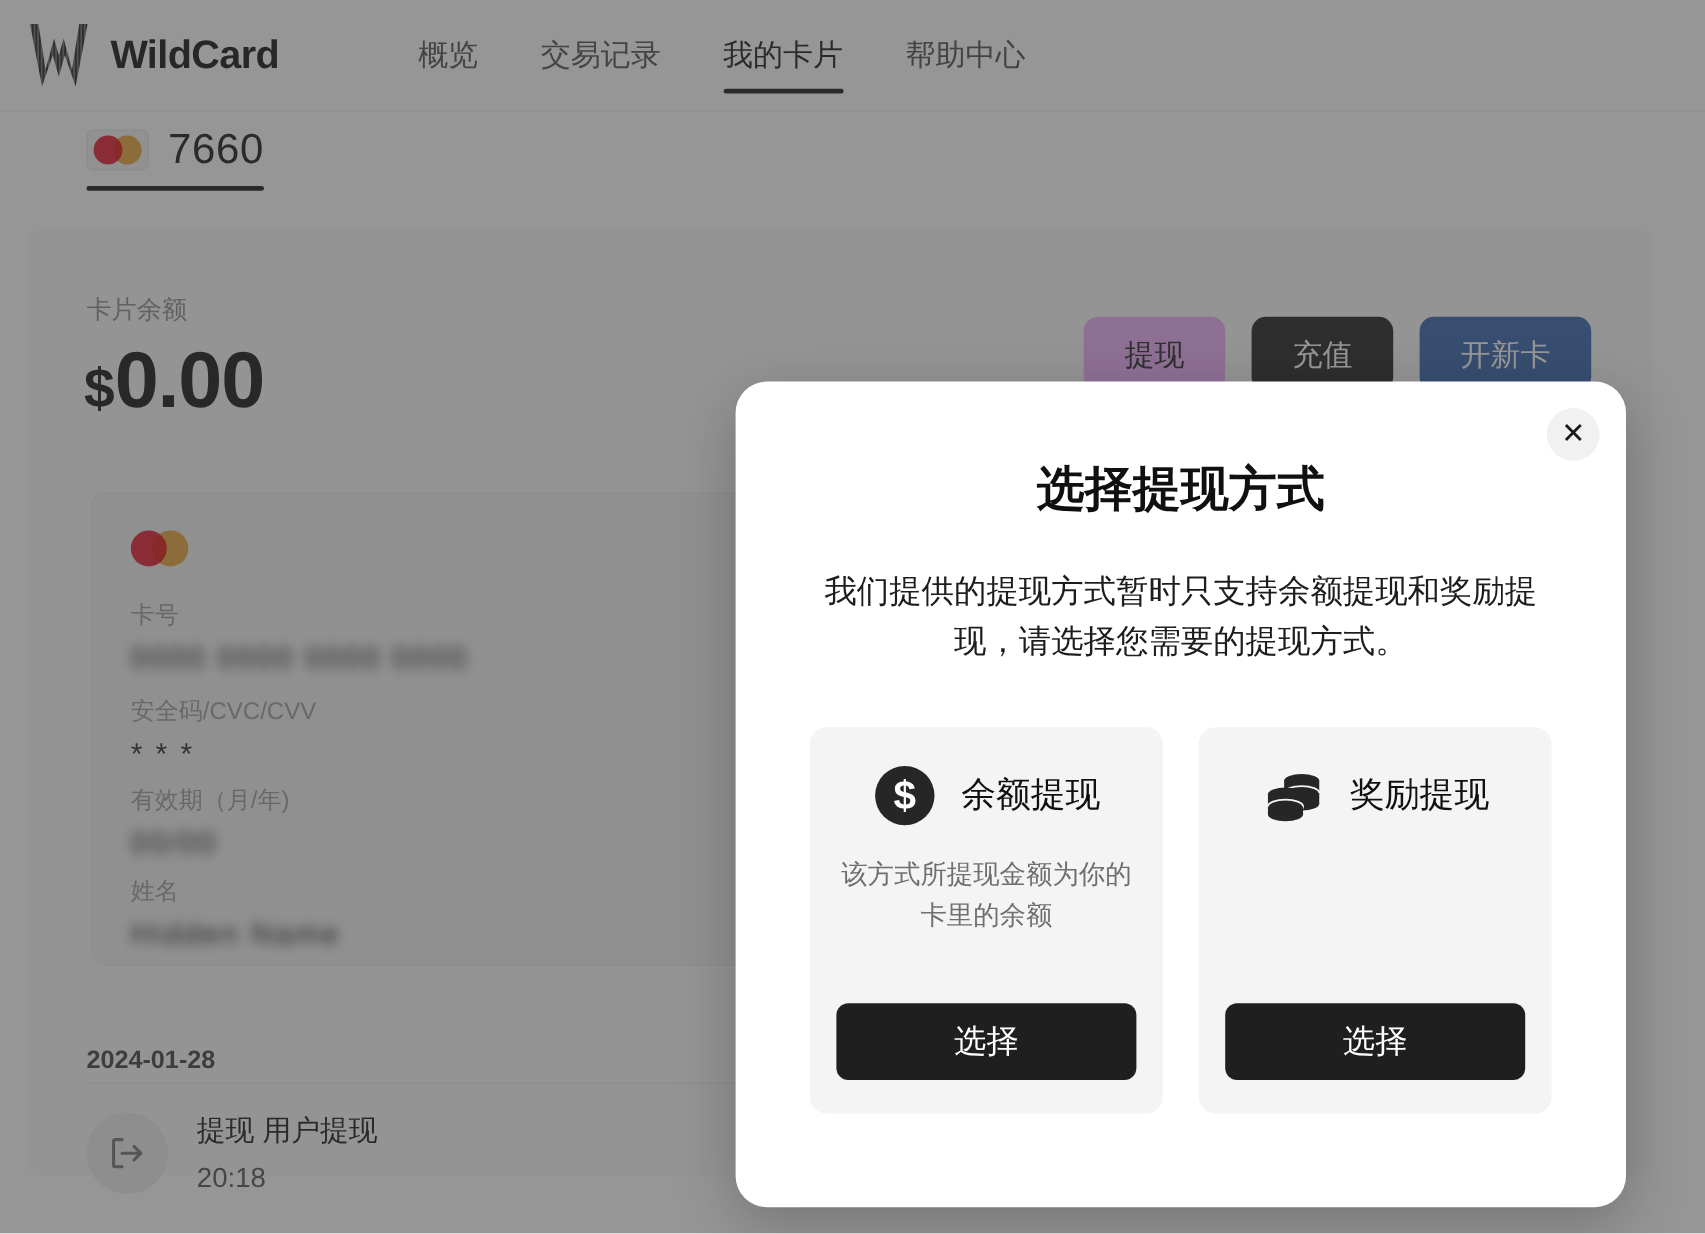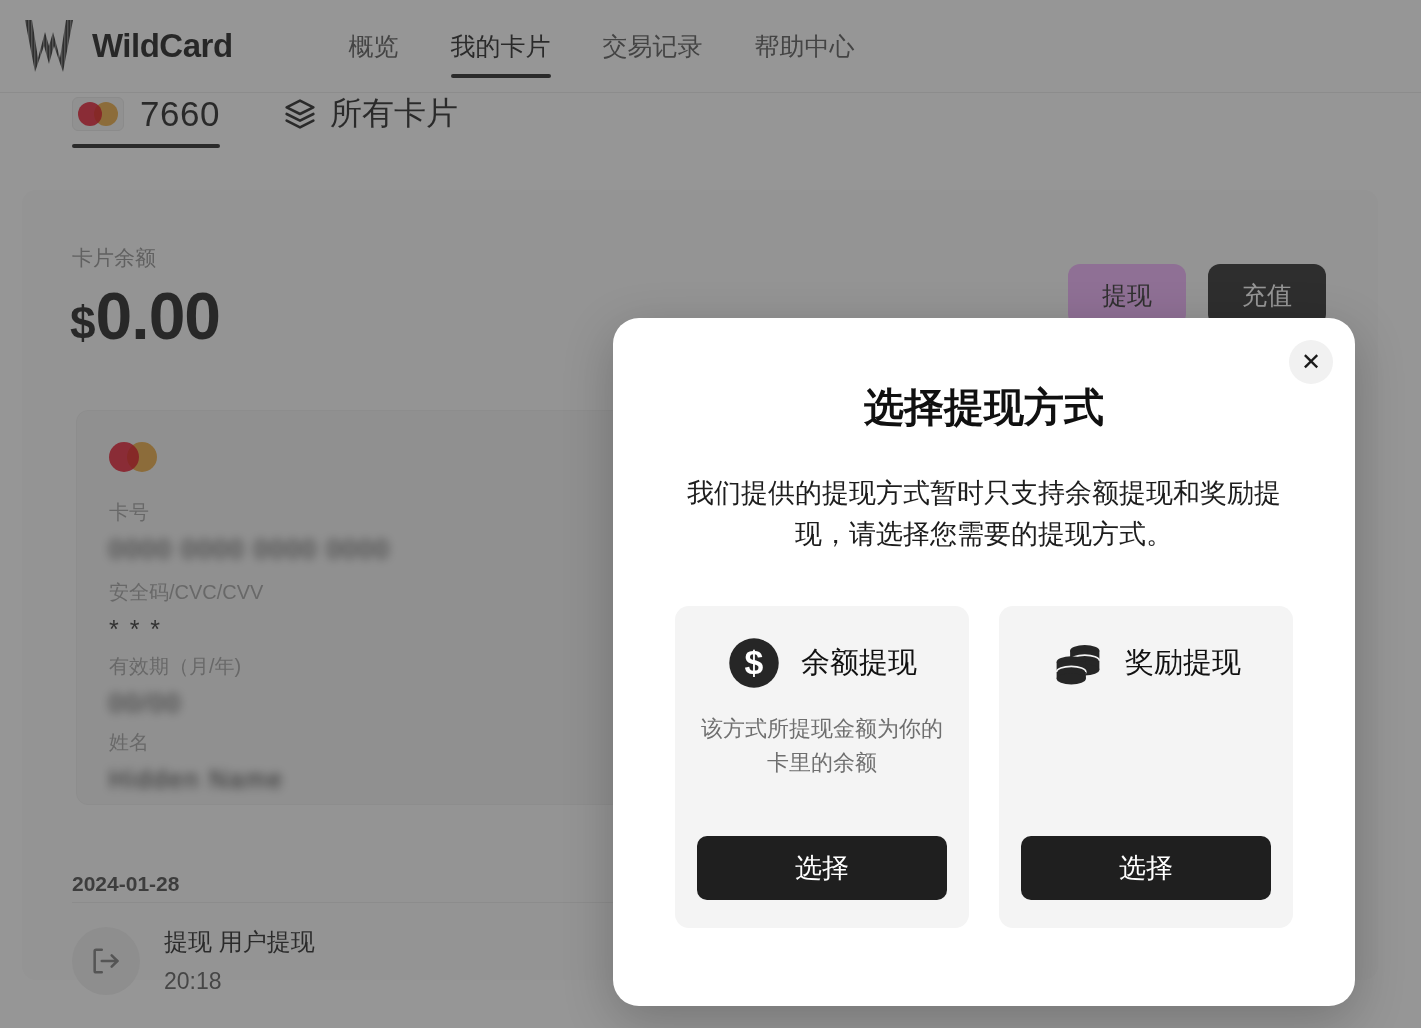--- a/index.html
+++ b/index.html
@@ -28,21 +28,21 @@
     position:relative; padding:0 26px; font-size:25px; color:#4a4a4a;
     line-height:56px; cursor:pointer; white-space:nowrap;
   }
   .nav-item.active { color:#111111; }
   .nav-item.active::after {
     content:""; position:absolute; left:26px; right:26px; bottom:-4px;
     height:4px; background:#111111; border-radius:2px;
   }
 
   
-  .tabstrip { position:absolute; left:0; top:82px; width:1309px; height:78px; display:flex; align-items:center; }
+  .tabstrip { position:absolute; left:0; top:93px; width:1309px; height:78px; display:flex; align-items:center; }
   .card-tab {
     position:relative; display:flex; align-items:center; gap:16px;
     margin-left:72px; padding-bottom:14px; cursor:pointer;
   }
   .mc-badge {
     width:52px; height:34px; border-radius:6px; background:#f3f3f3;
     display:flex; align-items:center; justify-content:center;
     border:1px solid #e6e6e6;
   }
   .mc-circles { position:relative; width:40px; height:24px; }
@@ -158,57 +158,50 @@
               <rect width="3" height="3" fill="#1b1b1b"></rect>
               <rect width="1.4" height="3" fill="#6e6e6e"></rect>
             </pattern>
           </defs>
           <path d="M3 4 L13 56 L22 30 L27 48 L32 30 L41 56 L51 4 L44 4 L38 42 L31 16 L27 30 L23 16 L16 42 L10 4 Z" fill="url(#wstripe)"></path>
         </svg>
         <span class="brand-name">WildCard</span>
       </div>
       <div class="nav">
         <div class="nav-item">概览</div>
+        <div class="nav-item">交易记录</div>
         <div class="nav-item active">我的卡片</div>
-        <div class="nav-item">交易记录</div>
         <div class="nav-item">帮助中心</div>
       </div>
     </div>
 
     <div class="tabstrip">
       <div class="card-tab">
         <span class="mc-badge">
           <span class="mc-circles">
               <i class="red"></i>
               <i class="org"></i>
             </span>
         </span>
         <span class="card-digits">7660</span>
       </div>
-      <div class="all-cards">
-        <svg class="layers-ico" viewBox="0 0 24 24" fill="none" stroke="#111" stroke-width="2" stroke-linecap="round" stroke-linejoin="round">
-          <polygon points="12 2 2 7 12 12 22 7 12 2"></polygon>
-          <polyline points="2 12 12 17 22 12"></polyline>
-          <polyline points="2 17 12 22 22 17"></polyline>
-        </svg>
-        <span class="all-cards-label">所有卡片</span>
-      </div>
     </div>
 
     <div class="panel">
 
       <div class="bal-label">卡片余额</div>
       <div class="bal-amount">
         <span class="cur">$</span>
         <span class="num">0.00</span>
       </div>
 
       <div class="actions">
         <button class="btn btn-ghost">提现</button>
         <button class="btn btn-dark">充值</button>
+        <button class="btn btn-blue">开新卡</button>
       </div>
 
       <div class="carddetail">
         <div class="cd-head">
           <span class="cd-mc">
               <i class="red"></i>
               <i class="org"></i>
             </span>
           <span class="cd-links">
             <span class="cd-link">如何使用</span>

